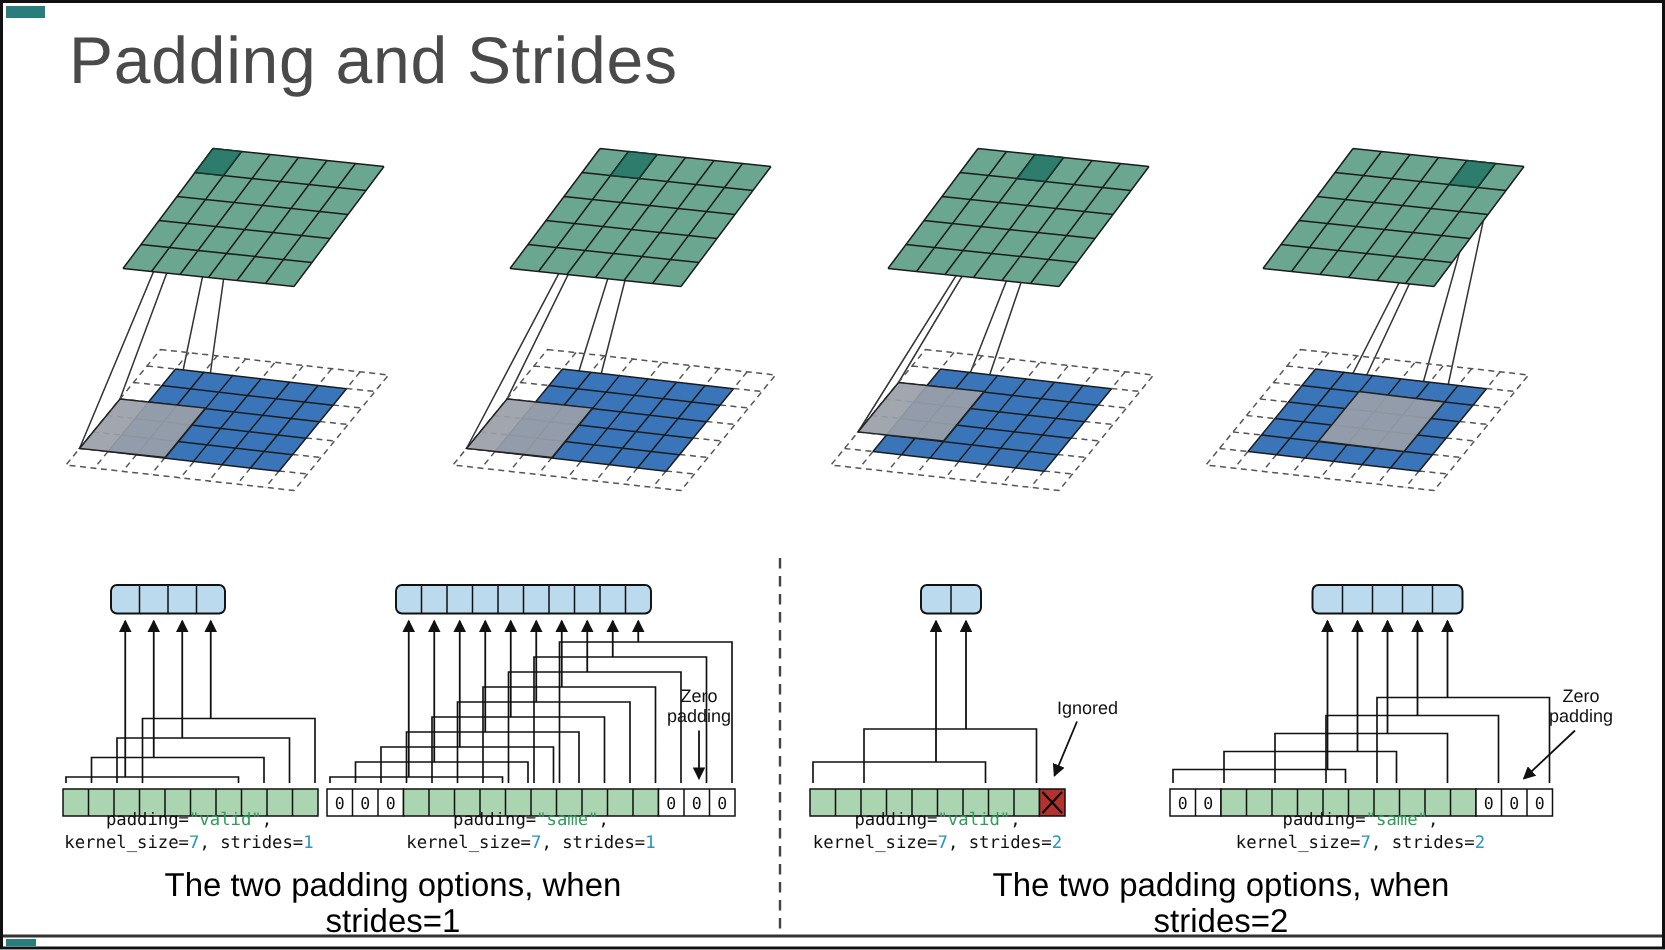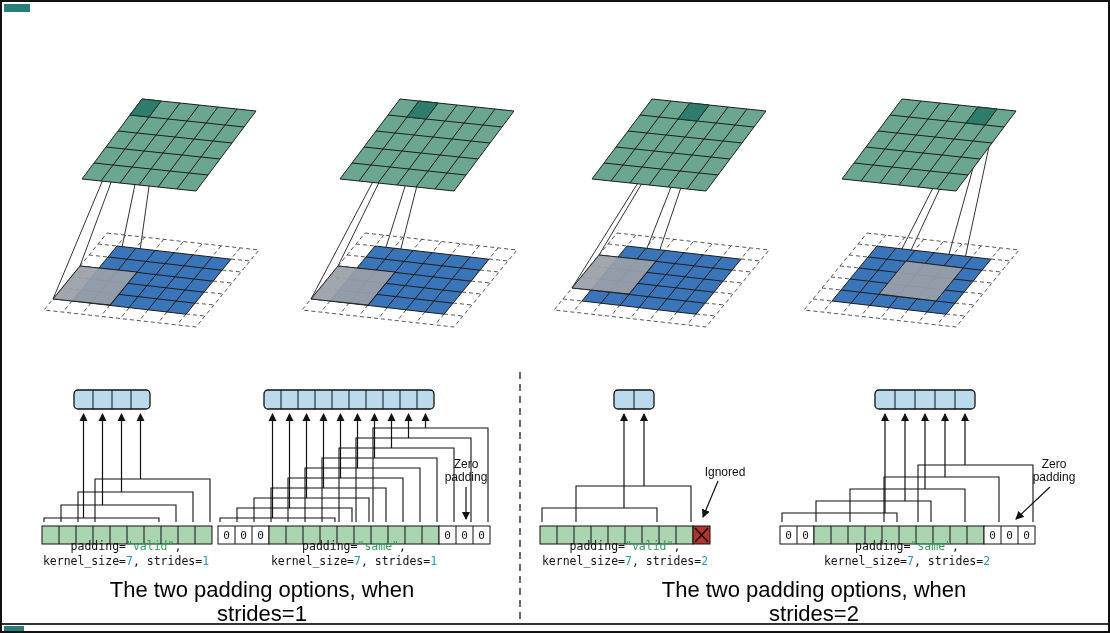--- a/index.html
+++ b/index.html
@@ -39,20 +39,21 @@
   .num{fill:#2596be;}
   .lbl{font:12px "Liberation Sans",sans-serif;fill:#111;text-anchor:middle;}
   .bigcap{font:22px "Liberation Sans",sans-serif;fill:#000;text-anchor:middle;}
   .divider{stroke:#444;stroke-width:1.6;stroke-dasharray:7 5;}
 </style>
 </head>
 <body>
 
 <div class="slide">
   <div class="deco-top"></div>
+  <div class="title">Padding and Strides</div>
 
   <svg class="layer top-svg" width="1110" height="250" viewBox="0 0 1110 250">
     <defs>
       <g id="plane-base">
         <path class="dash" d="M75 149 L227 166 L164 243 L12 226 Z
           M94 151 L85 162 M113 153 L104 164 M132 155 L123 166 M151 158 L142 169 M170 160 L161 171 M189 162 L180 173 M208 164 L199 175
           M40 217 L31 228 M59 219 L50 230 M78 221 L69 232 M97 224 L88 235 M116 226 L107 237 M135 228 L126 239 M154 230 L145 241
           M66 160 L85 162 M57 171 L76 173 M48 182 L67 184 M39 193 L58 195 M30 204 L49 206 M21 215 L40 217
           M199 175 L218 177 M190 186 L209 188 M181 197 L200 199 M172 208 L191 210 M163 219 L182 221 M154 230 L173 232"></path>
         <g transform="matrix(19,2.2,-9,11,85,162)">

